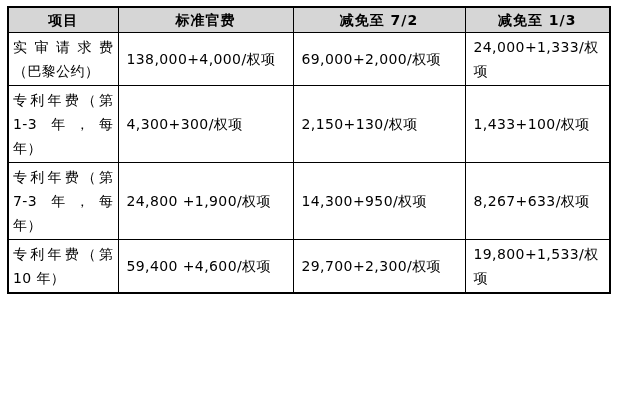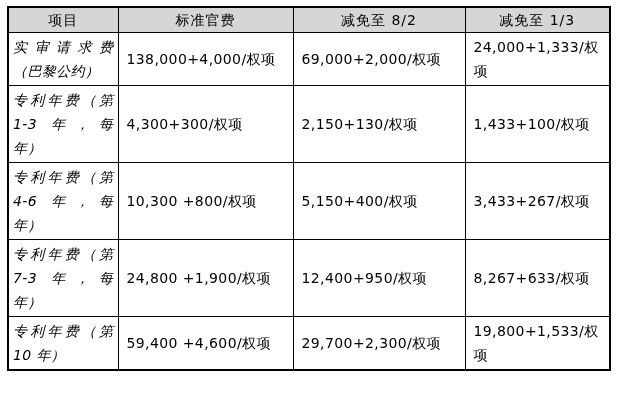--- a/index.html
+++ b/index.html
@@ -30,36 +30,35 @@
     border: 2px solid var(--border-color);
   }
   .fee-table th, .fee-table td {
     border: 1px solid var(--border-color);
     font-size: 14px;
     line-height: 24px;
     overflow: hidden;
   }
   .fee-table th {
     background: var(--header-bg);
-    font-weight: normal;
+    font-weight: bold;
     text-align: center;
     height: 25px;
     padding: 0 2px;
     letter-spacing: 1px;
   }
   .fee-table td {
     vertical-align: middle;
     padding: 2px 8px;
     letter-spacing: 0.4px;
   }
   .fee-table td.c1 {
     padding: 2px 4px;
     text-align: justify;
     text-justify: inter-character;
-    font-style: italic;
   }
   tr.h46 { height: 46px; }
   tr.h48 { height: 48px; margin-left: 44px; }
   col.col1 { width: 110px; }
   col.col2 { width: 175px; }
   col.col3 { width: 172px; }
   col.col4 { width: 145px; }
 </style>
 </head>
 <body>
@@ -69,47 +68,41 @@
     <colgroup>
       <col class="col1">
         <col class="col2">
         <col class="col3">
         <col class="col4">
     </colgroup>
     <thead>
       <tr>
         <th>项目</th>
         <th>标准官费</th>
-        <th>减免至 8/2</th>
+        <th>减免至 7/2</th>
         <th>减免至 1/3</th>
       </tr>
     </thead>
     <tbody>
       <tr class="h46">
         <td class="c1">实审请求费（巴黎公约）</td>
         <td>138,000+4,000/权项</td>
         <td>69,000+2,000/权项</td>
         <td>24,000+1,333/权项</td>
       </tr>
       <tr class="h48">
         <td class="c1">专利年费（第1-3 年，每年）</td>
         <td>4,300+300/权项</td>
         <td>2,150+130/权项</td>
         <td>1,433+100/权项</td>
       </tr>
       <tr class="h48">
-        <td class="c1">专利年费（第4-6 年，每年）</td>
-        <td>10,300 +800/权项</td>
-        <td>5,150+400/权项</td>
-        <td>3,433+267/权项</td>
-      </tr>
-      <tr class="h48">
         <td class="c1">专利年费（第7-3 年，每年）</td>
         <td>24,800 +1,900/权项</td>
-        <td>12,400+950/权项</td>
+        <td>14,300+950/权项</td>
         <td>8,267+633/权项</td>
       </tr>
       <tr class="h48">
         <td class="c1">专利年费（第10 年）</td>
         <td>59,400 +4,600/权项</td>
         <td>29,700+2,300/权项</td>
         <td>19,800+1,533/权项</td>
       </tr>
 
     </tbody>

